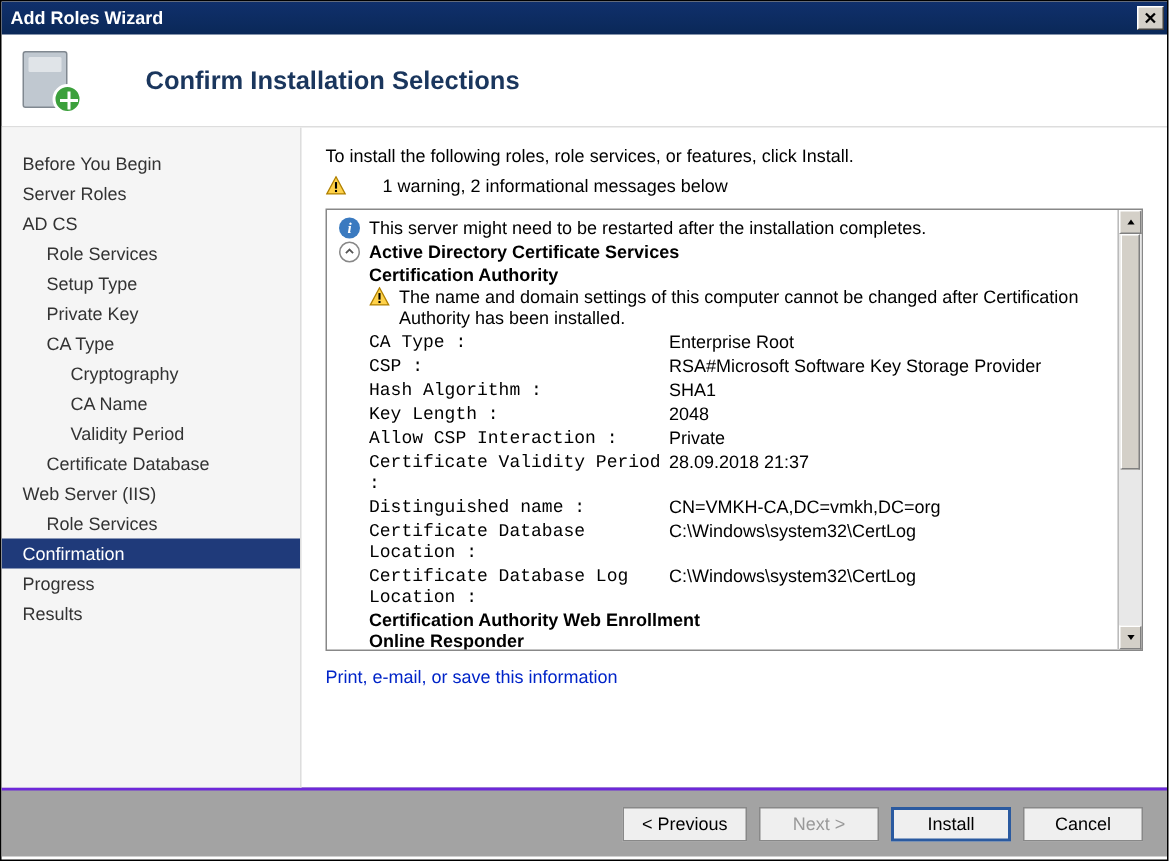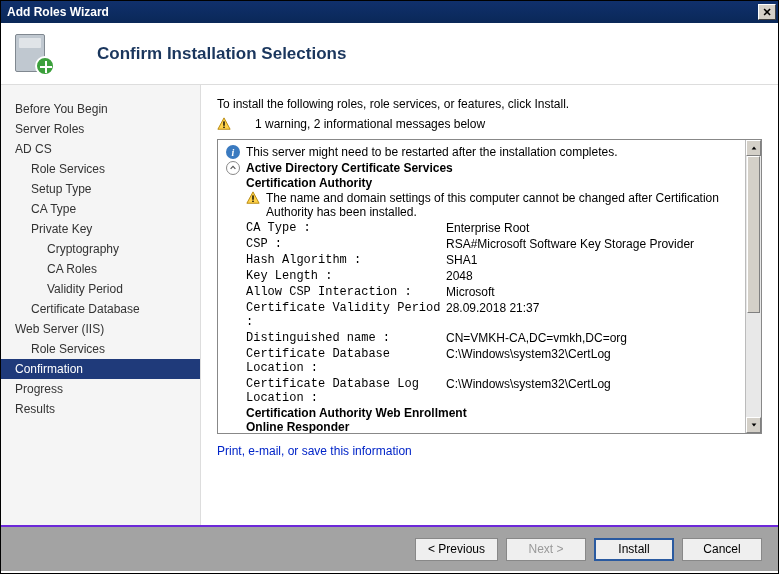--- a/index.html
+++ b/index.html
@@ -64,24 +64,24 @@
   <h1>Confirm Installation Selections</h1>
 </div>
 
 <div class="body">
   <div class="sidebar" id="sidebar">
       <div class="nav-item">Before You Begin</div>
       <div class="nav-item">Server Roles</div>
       <div class="nav-item">AD CS</div>
       <div class="nav-item indent1">Role Services</div>
       <div class="nav-item indent1">Setup Type</div>
+      <div class="nav-item indent1">Private Key</div>
       <div class="nav-item indent1">CA Type</div>
-      <div class="nav-item indent1">Private Key</div>
       <div class="nav-item indent2">Cryptography</div>
-      <div class="nav-item indent2">CA Roles</div>
+      <div class="nav-item indent2">CA Name</div>
       <div class="nav-item indent2">Validity Period</div>
       <div class="nav-item indent1">Certificate Database</div>
       <div class="nav-item">Web Server (IIS)</div>
       <div class="nav-item indent1">Role Services</div>
       <div class="nav-item active">Confirmation</div>
       <div class="nav-item">Progress</div>
       <div class="nav-item">Results</div>
     </div>
 
   <div class="main">
@@ -135,21 +135,21 @@
               <div class="kv">
                 <div class="k">Hash Algorithm :</div>
                 <div>SHA1</div>
               </div>
               <div class="kv">
                 <div class="k">Key Length :</div>
                 <div>2048</div>
               </div>
               <div class="kv">
                 <div class="k">Allow CSP Interaction :</div>
-                <div>Microsoft</div>
+                <div>Private</div>
               </div>
               <div class="kv">
                 <div class="k">Certificate Validity Period :</div>
                 <div>28.09.2018 21:37</div>
               </div>
               <div class="kv">
                 <div class="k">Distinguished name :</div>
                 <div>CN=VMKH-CA,DC=vmkh,DC=org</div>
               </div>
               <div class="kv">

